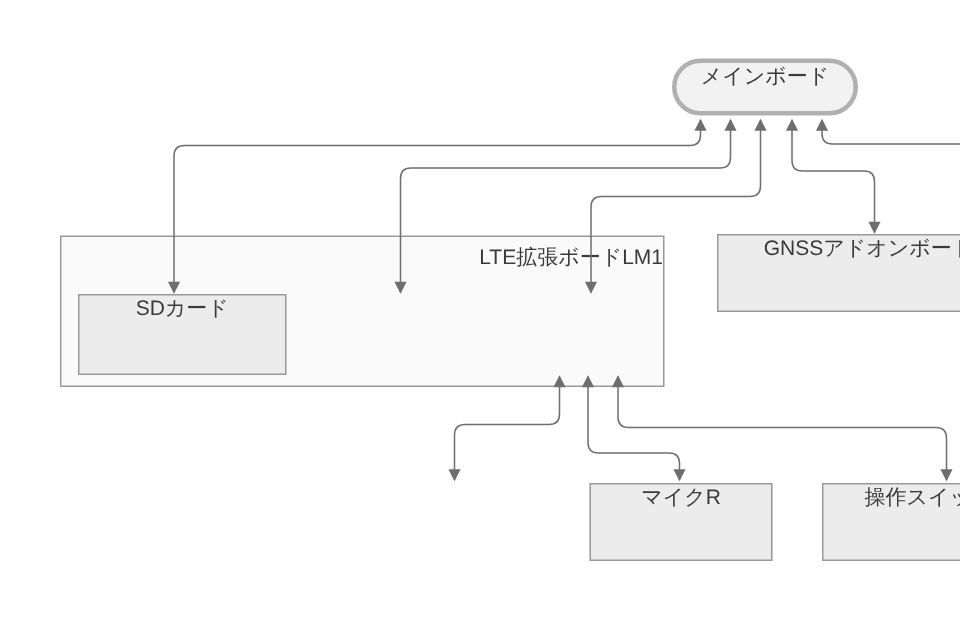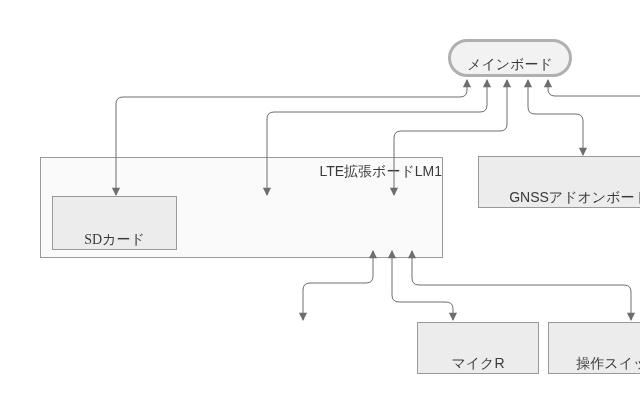--- a/index.html
+++ b/index.html
@@ -29,35 +29,35 @@
     font-size: 14px;
     color: var(--text, #3a3a3a);
     white-space: nowrap;
   }
 
   
   .node {
     position: absolute;
     box-sizing: border-box;
     display: flex;
-    align-items: flex-end;
+    align-items: flex-start;
     justify-content: center;
     font-size: 14px;
     color: var(--text, #3a3a3a);
     background: var(--node-fill, #ececec);
     border: 1px solid var(--node-border, #999999);
     white-space: nowrap;
     z-index: 2;
   }
-  #node-sd-card   { left: 52px;  top: 196px; width: 125px; height: 54px; font-family: Liberation Serif, serif; }
+  #node-sd-card   { left: 52px;  top: 196px; width: 139px; height: 54px; }
   #node-lte-comm  { left: 208px; top: 196px; width: 122px; height: 54px; }
   #node-io        { left: 356px; top: 196px; width: 75px;  height: 54px; }
   #node-gnss      { left: 478px; top: 156px; width: 202px; height: 52px; }
   #node-mic-l     { left: 245px; top: 322px; width: 115px; height: 52px; }
-  #node-mic-r     { left: 393px; top: 322px; width: 122px; height: 52px; margin-left: 24px; }
+  #node-mic-r     { left: 393px; top: 322px; width: 122px; height: 52px; }
   #node-op-switch { left: 548px; top: 322px; width: 142px; height: 52px; }
 
   
   #node-mainboard {
     left: 448px; top: 39px; width: 124px; height: 38px;
     border-radius: 19px;
     border: 3px solid var(--mainboard-border, #b0b0b0);
     background: var(--mainboard-fill, #f2f2f2);
     z-index: 2;
   }

